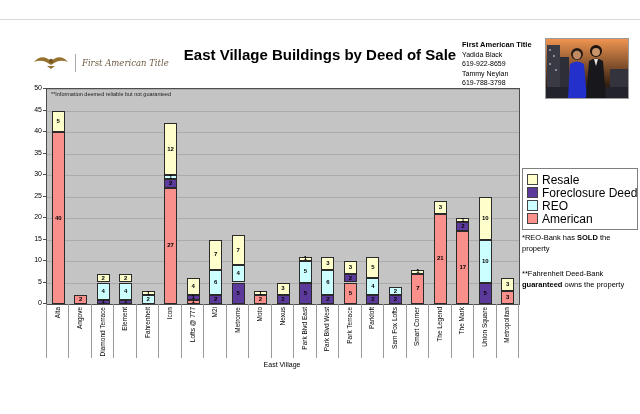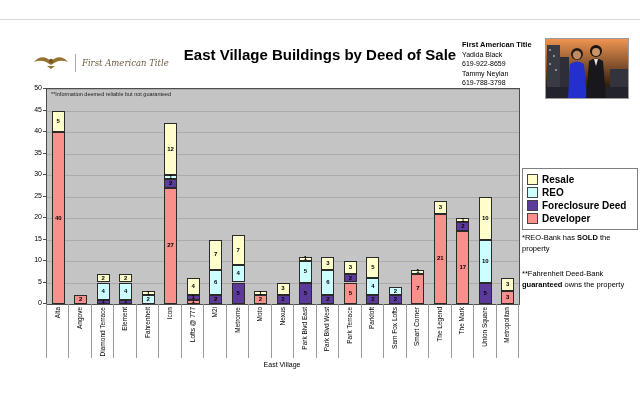--- a/index.html
+++ b/index.html
@@ -30,21 +30,21 @@
   .catsep{position:absolute;top:0;width:1px;height:54px;background:#9a9a9a;}
   .catlabel{position:absolute;width:52px;height:9px;font-size:6.5px;text-align:right;white-space:nowrap;
             transform-origin:100% 0;transform:rotate(-90deg);line-height:9px;}
   .xaxis-title{position:absolute;left:0;top:57px;width:472px;text-align:center;font-size:7px;}
 
   
   #legend{position:absolute;left:522px;top:168px;width:116px;background:#fff;border:1px solid #7f7f7f;
           padding:4px 4px;box-sizing:border-box;}
   .legend-row{display:flex;align-items:center;gap:4px;height:13px;}
   .legend-swatch{width:9px;height:9px;border:1px solid #444;flex:0 0 auto;}
-  .legend-label{font-size:10px;font-weight:bold;white-space:nowrap;}
+  .legend-label{font-size:12px;font-weight:normal;white-space:nowrap;}
   .side-note{position:absolute;left:522px;width:112px;font-size:7.5px;line-height:11px;}
   #note-reo{top:232px;}
   #note-fd{top:268px;}
   .bold{font-weight:bold;}
 </style>
 </head>
 <body>
 
 <div id="canvas">
   <div class="topline"></div>
@@ -321,30 +321,30 @@
       <div class="catlabel" style="left: 404.262px; top: 3px;">Metropolitan</div>
       <div class="catsep" style="left: 472px;"></div>
     </div>
 
   <div id="legend">
     <div class="legend-row">
       <span class="legend-swatch" style="background: rgb(255, 255, 204);"></span>
       <span class="legend-label">Resale</span>
     </div>
     <div class="legend-row">
+      <span class="legend-swatch" style="background: rgb(91, 58, 155);"></span>
+      <span class="legend-label">Foreclosure Deed</span>
+    </div>
+    <div class="legend-row">
       <span class="legend-swatch" style="background: rgb(204, 255, 255);"></span>
       <span class="legend-label">REO</span>
     </div>
     <div class="legend-row">
-      <span class="legend-swatch" style="background: rgb(91, 58, 155);"></span>
-      <span class="legend-label">Foreclosure Deed</span>
-    </div>
-    <div class="legend-row">
       <span class="legend-swatch" style="background: rgb(249, 144, 140);"></span>
-      <span class="legend-label">Developer</span>
+      <span class="legend-label">American</span>
     </div>
   </div>
 
   <div class="side-note" id="note-reo">
     <span>*REO-Bank has </span><span class="bold">SOLD</span><span> the property</span>
   </div>
   <div class="side-note" id="note-fd">
     <span>**Fahrenheit Deed-Bank </span><span class="bold">guaranteed</span><span> owns the property</span>
   </div>
 <div class="ylabel" style="left: 6px; top: 299px;">0</div>

